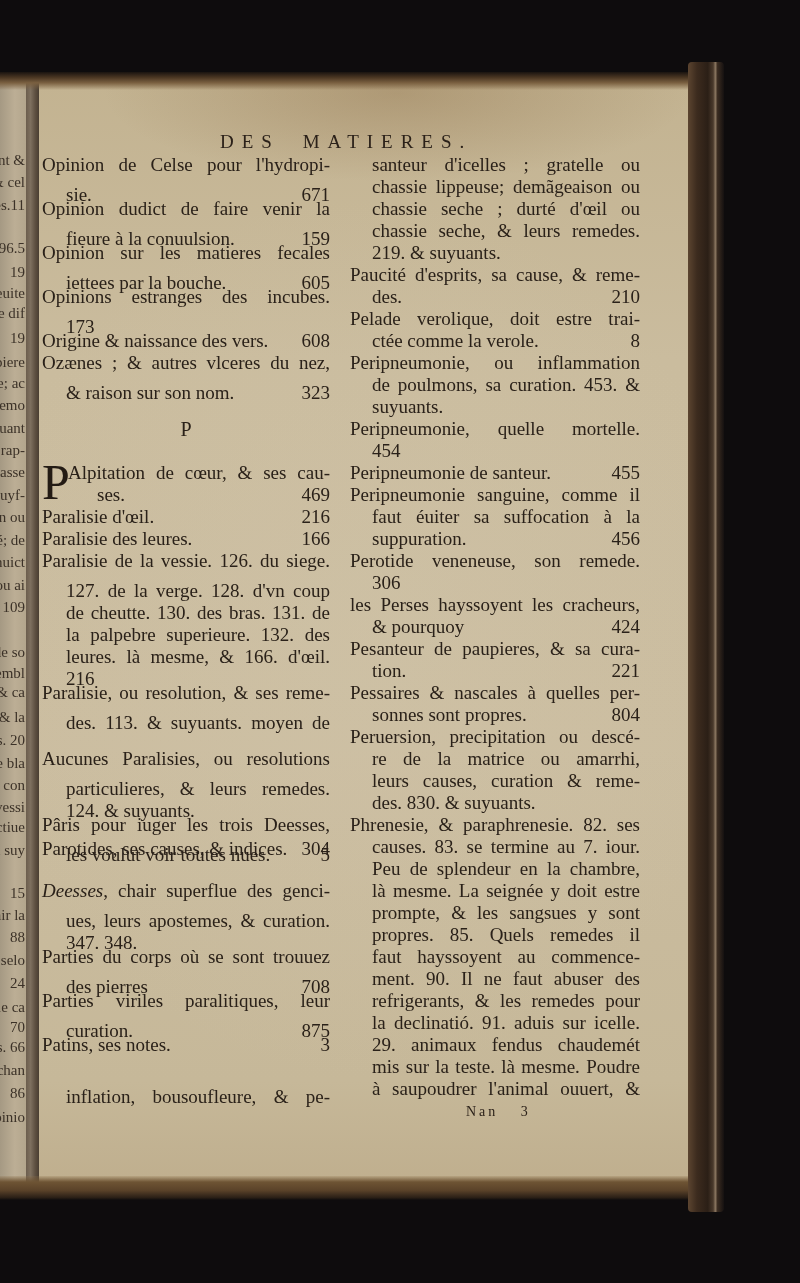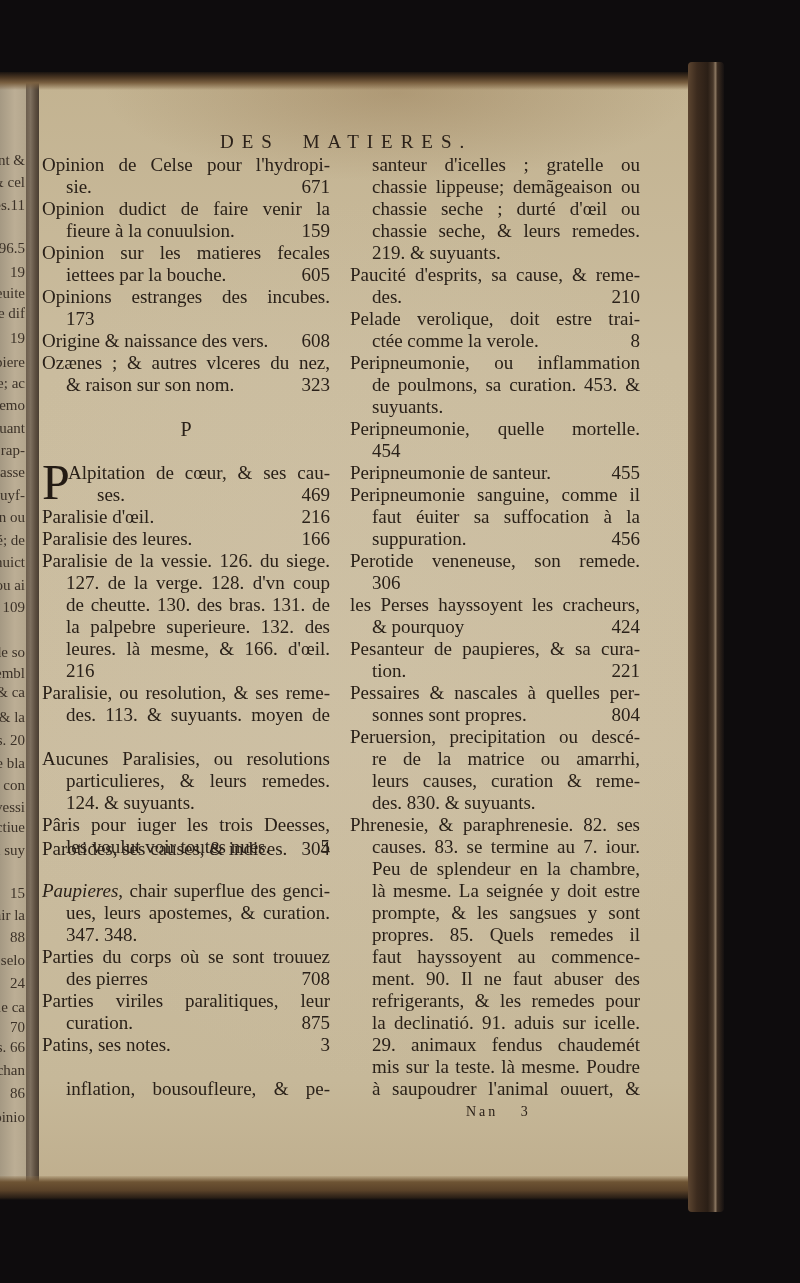--- a/index.html
+++ b/index.html
@@ -56,21 +56,21 @@
   .col { position:absolute; top:154px; height:950px; }
   .colL { left:42px; width:288px; }
   .colR { left:350px; width:290px; }
 
   .ln {
     position:absolute; left:0; right:0; height:22px; line-height:22px;
     font-size:19px; white-space:nowrap; box-sizing:border-box;
   }
   .j { text-align:justify; text-align-last:justify; white-space:normal; overflow:visible; }
   .f { display:flex; justify-content:space-between; }
-  .colL .c { padding-left:24px; }
+  .colL .c { padding-left:24px;margin-top:8px; }
   .colR .c { padding-left:22px; }
   .ctr { text-align:center; font-size:20px; }
   .dropcap {
     position:absolute; left:0; font-size:50px; line-height:50px; color:#231b14;
   }
   .it { font-style:italic; }
 
   .signature {
     position:absolute; left:466px; top:1100px; height:24px; line-height:24px;
     font-size:14px; letter-spacing:3px; word-spacing:16px; white-space:nowrap; color:#2b2119;
@@ -188,21 +188,21 @@
   <div class="ln c" style="top:638px">124. &amp; suyuants.</div>
   <div class="ln j" style="top:660px">Pâris pour iuger les trois Deesses,</div>
   <div class="ln f c" style="top:682px">
       <span>les voulut voir toutes nues.</span>
       <span>5</span>
     </div>
   <div class="ln f" style="top:684px">
       <span>Parotides, ses causes, &amp; indices.</span>
       <span>304</span>
     </div>
-  <div class="ln j" style="top:726px"><span class="it">Paupieres</span><span>, chair superflue des genci-</span></div>
+  <div class="ln j" style="top:726px"><span class="it">Deesses</span><span>, chair superflue des genci-</span></div>
   <div class="ln j c" style="top:748px">ues, leurs apostemes, &amp; curation.</div>
   <div class="ln c" style="top:770px">347. 348.</div>
   <div class="ln j" style="top:792px">Parties du corps où se sont trouuez</div>
   <div class="ln f c" style="top:814px">
       <span>des pierres</span>
       <span>708</span>
     </div>
   <div class="ln j" style="top:836px">Parties viriles paralitiques, leur</div>
   <div class="ln f c" style="top:858px">
       <span>curation.</span>

